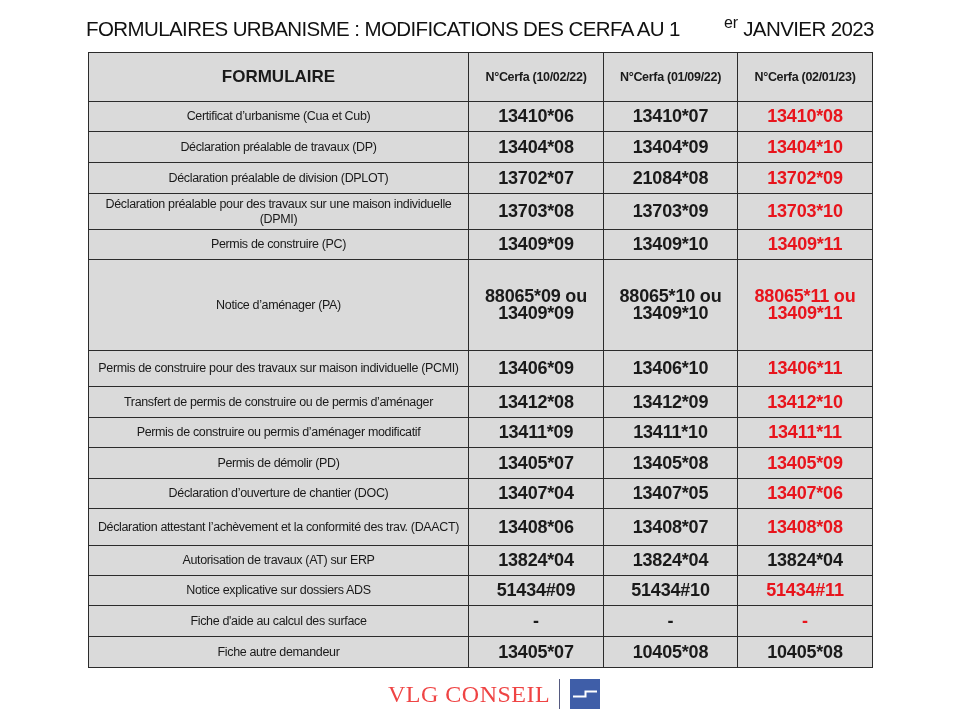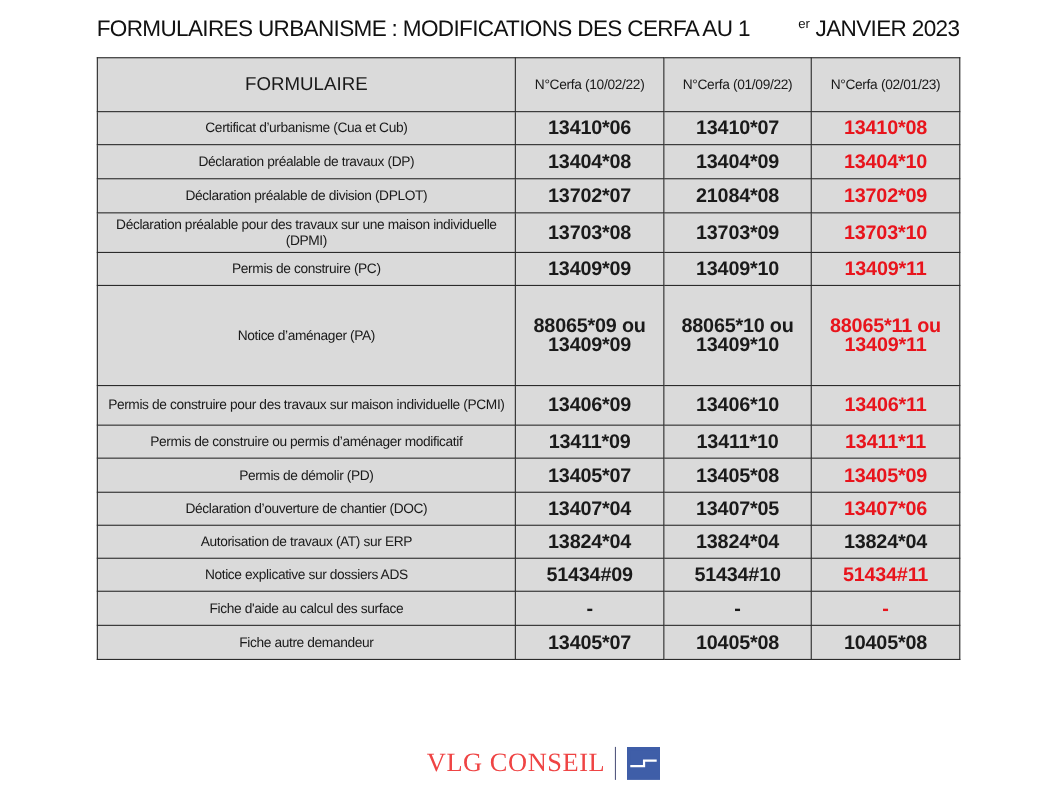--- a/index.html
+++ b/index.html
@@ -4,30 +4,30 @@
 <style>
   html, body { margin: 0; padding: 0; }
   body {
     width: 960px; height: 720px; background: #ffffff; position: relative; overflow: hidden;
     font-family: "Liberation Sans", sans-serif; color: #1a1a1a;
   }
   .title {
     position: absolute; left: 0; top: 14px; width: 960px; text-align: center;
     font-size: 20.5px; letter-spacing: -0.6px; color: #111;
   }
-  .title sup { font-size: 12px; vertical-align: 8px; letter-spacing: 0; margin-left: 44px; }
+  .title sup { font-size: 16px; vertical-align: 8px; letter-spacing: 0; margin-left: 44px; }
   table.cerfa {
     position: absolute; left: 88px; top: 52px; width: 784px;
     border-collapse: collapse; table-layout: fixed; background: #dadada;
   }
   table.cerfa td, table.cerfa th {
     border: 1.5px solid #2b2b2b; text-align: center; vertical-align: middle;
     padding: 0 3px; background: #dadada;
   }
-  table.cerfa th { font-weight: normal; }
+  table.cerfa th { font-weight: bold; }
   th.h-form { font-size: 17px; }
   th.h-col { font-size: 12.5px; letter-spacing: -0.3px; }
   td.form { font-size: 12.5px; letter-spacing: -0.35px; line-height: 15px; }
   td.num { font-size: 18px; font-weight: bold; letter-spacing: -0.2px; line-height: 17px; }
   td.new { color: #e8141c; }
   td.same { color: #1a1a1a; }
   .logo {
     position: absolute; left: 388px; top: 676px; height: 36px; display: flex; align-items: center;
   }
   .logo-text {
@@ -92,37 +92,49 @@
         <td class="num">88065*09  ou<br>13409*09</td>
         <td class="num">88065*10  ou<br>13409*10</td>
         <td class="num new">88065*11  ou<br>13409*11</td>
       </tr>
       <tr style="height: 36px;">
         <td class="form">Permis de construire pour des travaux sur maison individuelle (PCMI)</td>
         <td class="num">13406*09</td>
         <td class="num">13406*10</td>
         <td class="num new">13406*11</td>
       </tr>
+      <tr style="height: 31px;">
+        <td class="form">Transfert de permis de construire ou de permis d’aménager</td>
+        <td class="num">13412*08</td>
+        <td class="num">13412*09</td>
+        <td class="num new">13412*10</td>
+      </tr>
       <tr style="height: 30px;">
         <td class="form">Permis de construire ou permis d’aménager modificatif</td>
         <td class="num">13411*09</td>
         <td class="num">13411*10</td>
         <td class="num new">13411*11</td>
       </tr>
       <tr style="height: 31px;">
         <td class="form">Permis de démolir (PD)</td>
         <td class="num">13405*07</td>
         <td class="num">13405*08</td>
         <td class="num new">13405*09</td>
       </tr>
       <tr style="height: 30px; margin-top: 34px;">
         <td class="form">Déclaration d’ouverture de chantier (DOC)</td>
         <td class="num">13407*04</td>
         <td class="num">13407*05</td>
         <td class="num new">13407*06</td>
+      </tr>
+      <tr style="height: 37px;">
+        <td class="form">Déclaration attestant l’achèvement et la conformité des trav. (DAACT)</td>
+        <td class="num">13408*06</td>
+        <td class="num">13408*07</td>
+        <td class="num new">13408*08</td>
       </tr>
       <tr style="height: 30px;">
         <td class="form">Autorisation de travaux (AT) sur ERP</td>
         <td class="num">13824*04</td>
         <td class="num">13824*04</td>
         <td class="num same">13824*04</td>
       </tr>
       <tr style="height: 30px;">
         <td class="form">Notice explicative sur dossiers ADS</td>
         <td class="num">51434#09</td>

